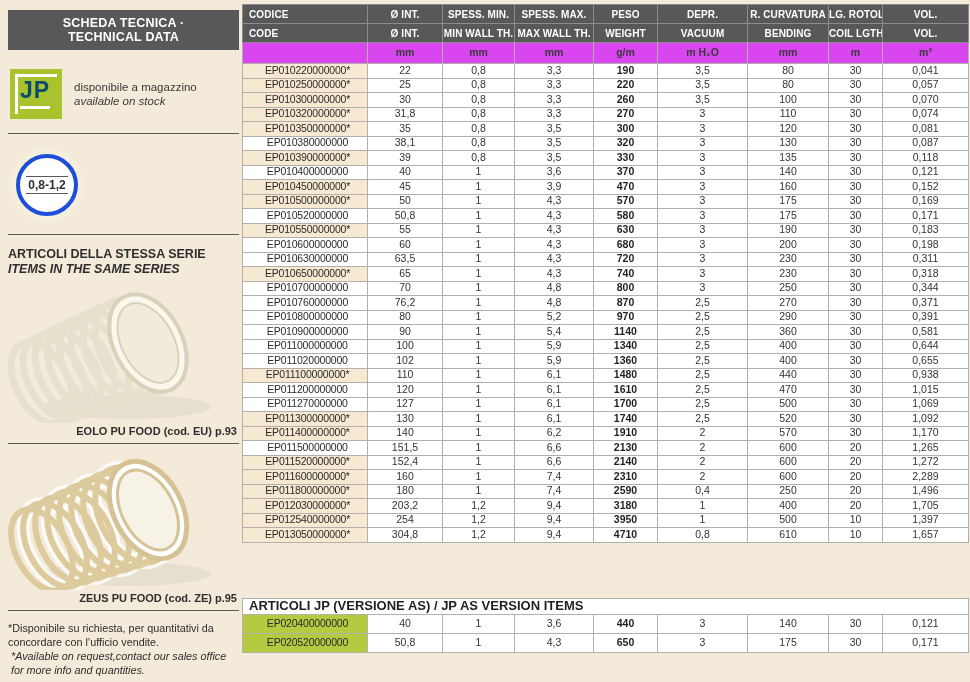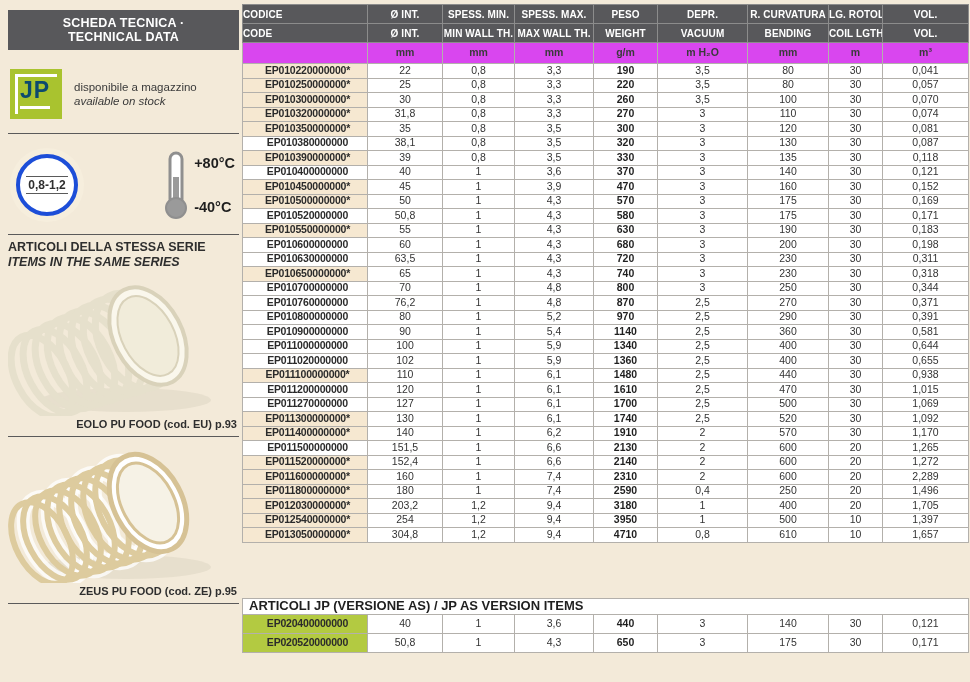--- a/index.html
+++ b/index.html
@@ -22,45 +22,45 @@
   .icons-row { display:flex; justify-content:space-between; align-items:center; margin-top:12px; padding:0 4px 0 2px; height:78px; }
   .thick-badge { width:62px; height:62px; border-radius:50%; background:#ffffff;
                  border:4px solid #1d4ed8; box-shadow:0 0 0 6px #f6eedd;
                  display:flex; align-items:center; justify-content:center; margin-left:6px; }
   .thick-badge span { font-weight:bold; font-size:12px; color:#2f2f2f;
                       border-top:1px solid #5a5a5a; border-bottom:1px solid #5a5a5a; padding:1px 2px; }
   .thermo-group { display:flex; align-items:center; gap:6px; }
   .temp-labels { display:flex; flex-direction:column; justify-content:space-between; height:64px; padding:2px 0; }
   .temp-labels div { font-weight:bold; font-size:14.5px; color:#1e1e1e; }
 
-  .series-title { margin-top:5px; font-weight:bold; font-size:12.5px; line-height:1.18; color:#2e2e2e; }
+  .series-title { margin-top:12px; font-weight:bold; font-size:12.5px; line-height:1.18; color:#2e2e2e; }
   .series-title .en { font-style:italic; }
 
   .hose-fig { position:relative; height:138px; margin-top:8px; }
   .hose-caption { text-align:right; font-weight:bold; font-size:11px; color:#2e2e2e; margin-top:2px; padding-right:2px; }
 
   .notes { margin-top:10px; font-size:10.8px; line-height:1.3; color:#2e2e2e; }
   .notes .block { margin-bottom:9px; }
   .notes .en { font-style:italic; padding-left:3px; }
 
   
   table.data { position:absolute; left:242px; width:726px; border-collapse:collapse; table-layout:fixed;
                font-size:10.5px; color:#333333; background:#ffffff; }
   .main-table { top:4px; }
   .as-table { top:598px; }
   col.c-code{width:125px} col.c-int{width:75px} col.c-min{width:72px} col.c-max{width:79px}
   col.c-peso{width:64px} col.c-depr{width:90px} col.c-curv{width:81px} col.c-rot{width:54px} col.c-vol{width:86px}
 
   table.data th, table.data td { border:1px solid #b3b0ab; text-align:center; line-height:1.1; overflow:hidden; white-space:nowrap; }
   tr.hrow-it th, tr.hrow-en th { background:#58585b; color:#ffffff; font-weight:bold; font-size:10px;
                                  height:19px; border-color:#8c8c8c; letter-spacing:0.1px; }
-  tr.hrow-it th:first-child, tr.hrow-en th:first-child { text-align:left; }
+  tr.hrow-it th:first-child, tr.hrow-en th:first-child { text-align:left; padding-left:6px; }
   tr.hrow-unit th { background:#d946ef; color:#3a3a3a; font-weight:bold; height:21px; font-size:10.5px; }
   tr.data-row td { height:14.5px; background:#ffffff; }
-  td.code-cell { text-align:left; padding-left:5px; font-weight:bold; color:#2b2b2b; letter-spacing:-0.2px; }
+  td.code-cell { text-align:left; padding-left:5px; font-weight:normal; color:#2b2b2b; letter-spacing:-0.2px; }
   td.hl-beige { background:#f6e8d1 !important; }
   td.hl-green { background:#b3ca41 !important; }
   td.w-bold { font-weight:bold; color:#1f1f1f; }
   tr.as-title-row td { text-align:left; font-weight:bold; font-size:13px; color:#1f1f1f;
                        padding-left:6px; height:16px; background:#ffffff; }
   .as-table tr.data-row td { height:19px; }
 </style>
 </head>
 <body>
 
@@ -79,31 +79,20 @@
         <div class="it">disponibile a magazzino</div>
         <div class="en">available on stock</div>
       </div>
     </div>
 
     <hr class="rule">
 
     <div class="icons-row">
       <div class="thick-badge">
         <span>0,8-1,2</span>
-      </div>
-      <div class="thermo-group">
-        <svg width="24" height="68" viewBox="0 0 24 68">
-          <rect x="6" y="2" width="12" height="52" rx="6" fill="#ffffff" stroke="#8f8f8f" stroke-width="3"></rect>
-          <rect x="9" y="26" width="6" height="30" fill="#9a9a9a"></rect>
-          <circle cx="12" cy="57" r="10" fill="#9a9a9a" stroke="#8f8f8f" stroke-width="2"></circle>
-        </svg>
-        <div class="temp-labels">
-          <div>+80°C</div>
-          <div>-40°C</div>
-        </div>
       </div>
     </div>
 
     <hr class="rule" style="margin-top:10px">
 
     <div class="series-title">
       <div class="it">ARTICOLI DELLA STESSA SERIE</div>
       <div class="en">ITEMS IN THE SAME SERIES</div>
     </div>
 
@@ -148,20 +137,27 @@
           <ellipse cx="125" cy="63" rx="33" ry="51" transform="rotate(-28 125 63)"></ellipse>
         </g>
         <ellipse cx="140" cy="58" rx="34" ry="52" transform="rotate(-28 140 58)" fill="#ffffff" stroke="#d6c295" stroke-width="5"></ellipse>
         <ellipse cx="140" cy="58" rx="26" ry="43" transform="rotate(-28 140 58)" fill="#f6f2e6" stroke="#d6c295" stroke-width="3"></ellipse>
       </svg>
     </div>
     <div class="hose-caption">ZEUS PU FOOD (cod. ZE) p.95</div>
 
     <hr class="rule" style="margin-top:6px">
 
+    <div class="notes">
+      <div class="block">
+        <div class="it">*Disponibile su richiesta, per quantitativi da concordare con l’ufficio vendite.</div>
+        <div class="en">*Available on request,contact our sales office for more info and quantities.</div>
+      </div>
+
+    </div>
   </div>
 
   <table class="data main-table">
     <colgroup>
       <col class="c-code">
         <col class="c-int">
         <col class="c-min">
         <col class="c-max">
         <col class="c-peso">
       <col class="c-depr">

